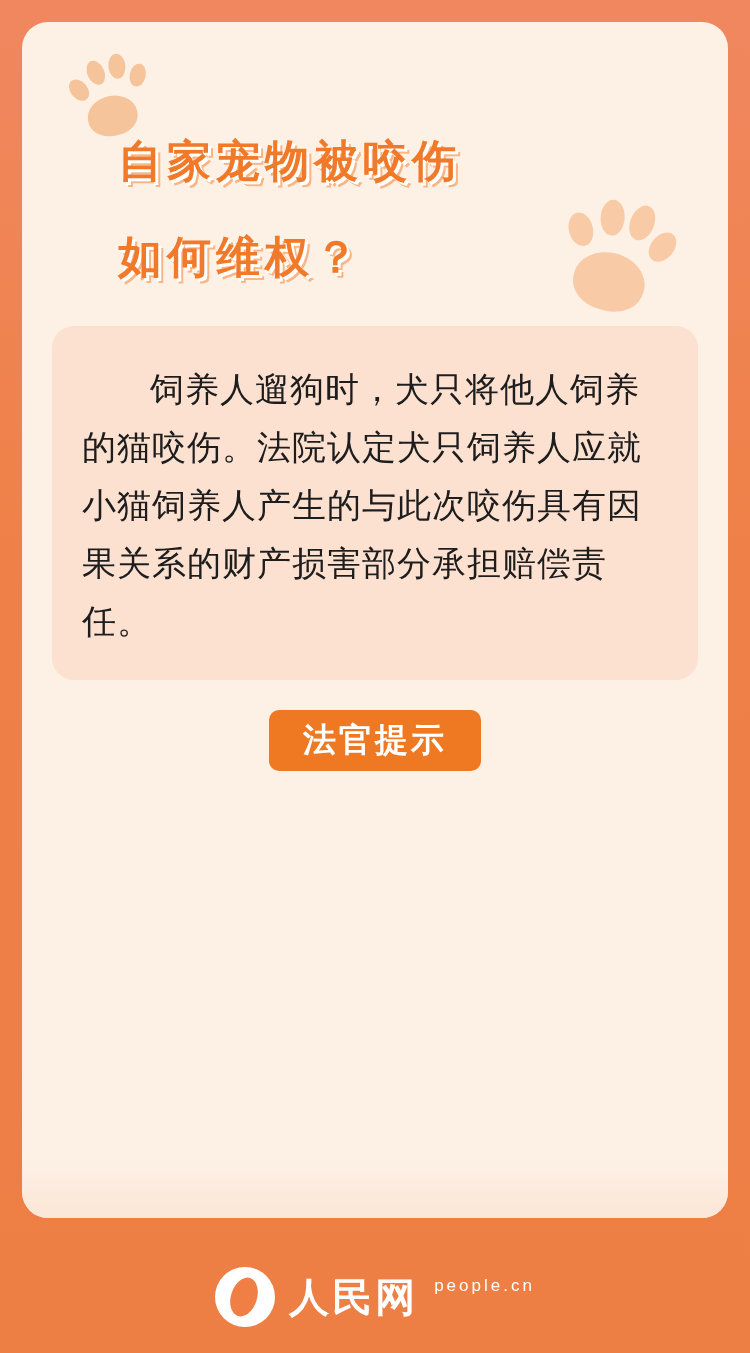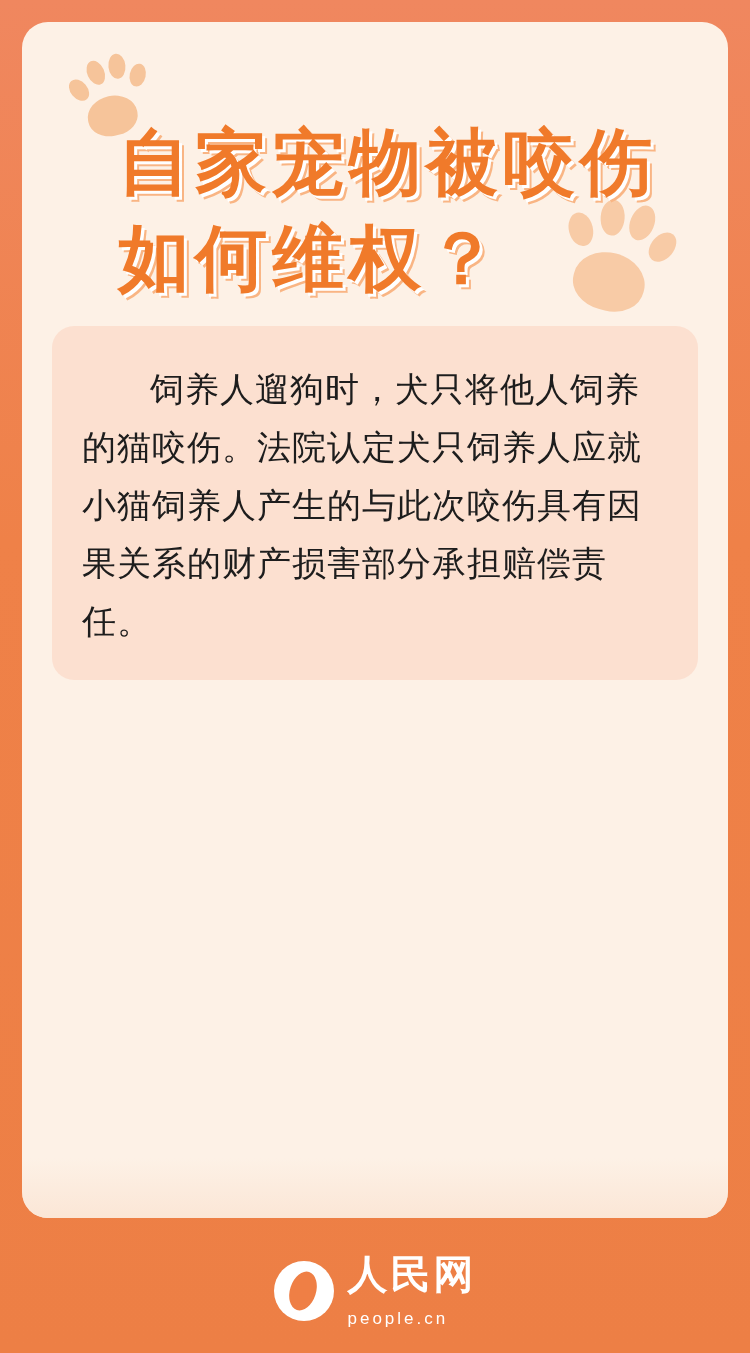--- a/index.html
+++ b/index.html
@@ -72,29 +72,29 @@
   .paw-r .p3 { width: 24px; height: 36px; left: 60px; top: 6px;  transform: rotate(8deg); }
   .paw-r .p4 { width: 23px; height: 33px; left: 86px; top: 26px; transform: rotate(26deg); }
   .paw-r .main { width: 72px; height: 58px; left: 18px; top: 60px; border-radius: 50% 50% 46% 46%; }
 
   
   .title {
     position: absolute;
     left: 96px;
     top: 92px;
     width: 600px;
-    font-size: 72px;
+    font-size: 44px;
     font-weight: bold;
     letter-spacing: 5px;
     line-height: 96px;
     color: #f07a2a;
     text-shadow:
       3px 3px 0 #ffffff,
       5px 5px 0 #f9b584;
-    font-family: Liberation Sans, sans-serif;
+    font-family: Liberation Serif, serif;
   }
   .title .line { display: block; white-space: nowrap; }
 
   
   .panel {
     position: absolute;
     left: 30px;
     width: 646px;
     background: #fce0d0;
     border-radius: 22px;
@@ -159,21 +159,21 @@
     left: 16px;
     top: 10px;
     width: 26px;
     height: 40px;
     border-radius: 50% 50% 50% 50%;
     background: #ef7f45;
     transform: rotate(18deg);
   }
   .logo-text {
     display: flex;
-    flex-direction: column;
+    flex-direction: row;
     line-height: 1;
     gap: 16px;
   }
   .logo-cn {
     font-size: 40px;
     font-weight: bold;
     color: #ffffff;
     letter-spacing: 3px;
     font-family: "Liberation Sans", sans-serif;
   }
@@ -210,20 +210,21 @@
 
     <div class="title">
       <span class="line">自家宠物被咬伤</span>
       <span class="line">如何维权？</span>
     </div>
 
     <div class="panel panel-1">
       <p>饲养人遛狗时，犬只将他人饲养的猫咬伤。法院认定犬只饲养人应就小猫饲养人产生的与此次咬伤具有因果关系的财产损害部分承担赔偿责任。</p>
     </div>
 
+    <div class="badge">法官提示</div>
 
 
     <div class="card-bottom-fade"></div>
   </div>
 
   <div class="footer">
     <div class="logo-mark"></div>
     <div class="logo-text">
       <span class="logo-cn">人民网</span>
       <span class="logo-en">people.cn</span>

